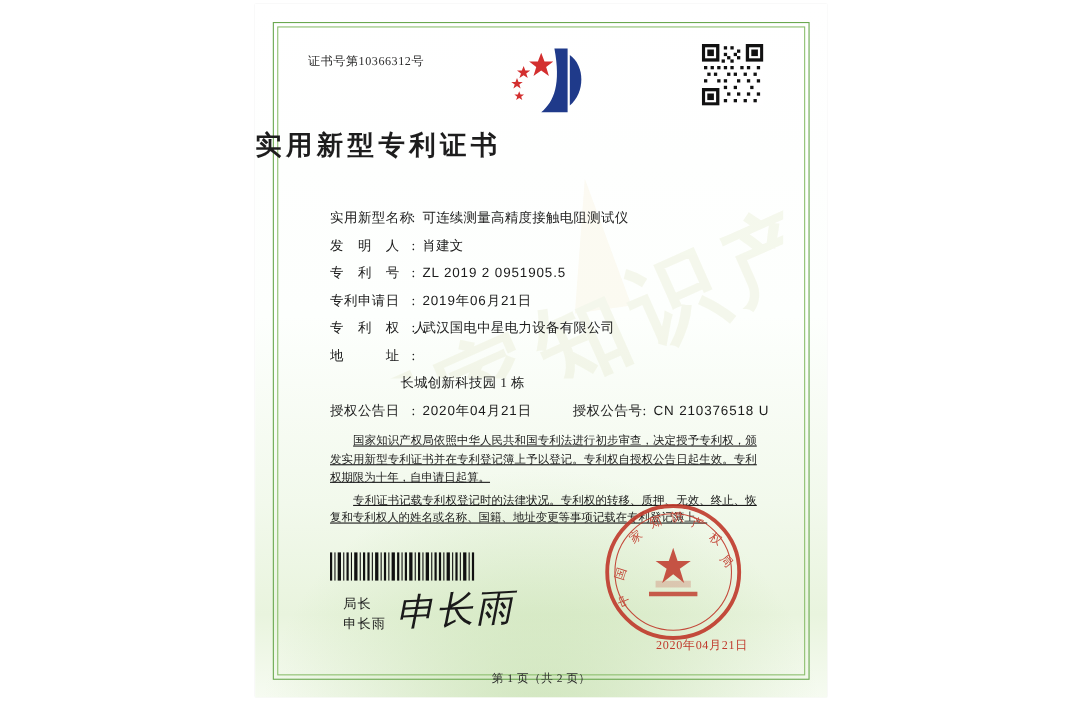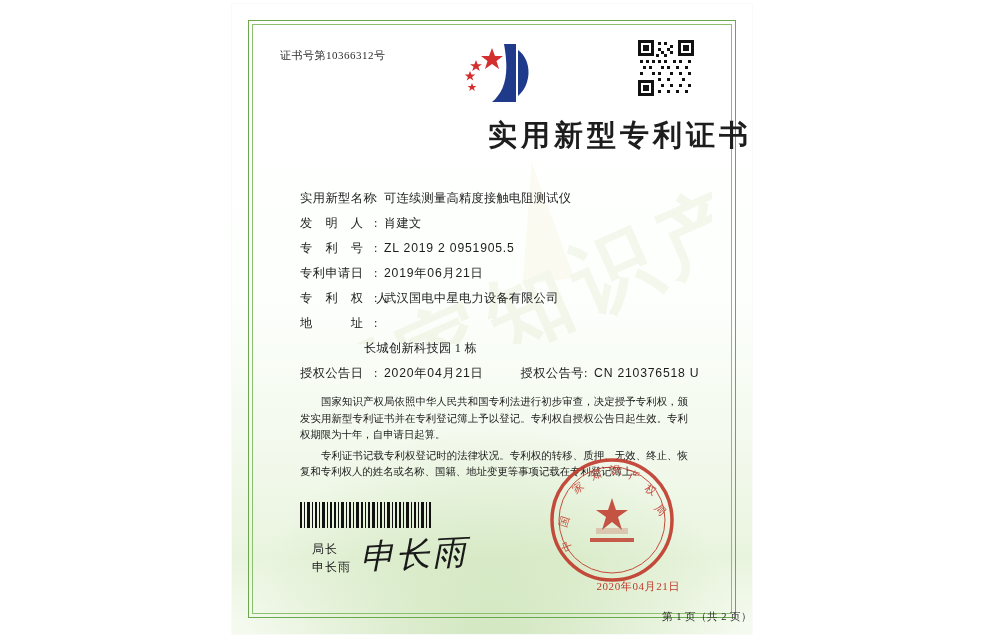--- a/index.html
+++ b/index.html
@@ -112,24 +112,24 @@
     transform: translateX(-50%);
     width: 120px;
     height: 66px;
   }
 
   .title {
     position: absolute;
     left: 0;
     right: 0;
     top: 112px;
-    text-align: right;
+    text-align: left;
     font-family: Liberation Sans, sans-serif;
     font-weight: bold;
-    font-size: 29px;
+    font-size: 24px;
     letter-spacing: 4px;
     color: #1d1d1d;
   }
 
   
   .fields {
     position: absolute;
     left: 68px;
     top: 182px;
     width: 390px;
@@ -163,20 +163,21 @@
   
   .paras {
     position: absolute;
     left: 68px;
     top: 390px;
     width: 388px;
     font-size: 10.4px;
     line-height: 16.5px;
     color: #1b1b1b;
     text-align: justify;
+    text-decoration: underline;
   }
   .paras p { margin: 0 0 4px 0; text-indent: 21px; }
 
   
   .barcode {
     position: absolute;
     left: 68px;
     bottom: 106px;
     width: 132px;
     height: 26px;
@@ -224,21 +225,21 @@
     color: #c0392b;
     letter-spacing: 0.6px;
     font-family: "Liberation Serif", serif;
   }
 
   .footer {
     position: absolute;
     left: 0;
     right: 0;
     bottom: 10px;
-    text-align: right;
+    text-align: center;
     font-size: 10.5px;
     color: #2b2b2b;
     letter-spacing: 0.5px;
   }
 </style>
 </head>
 <body>
 
 <div class="page">
   <div class="sheet">

